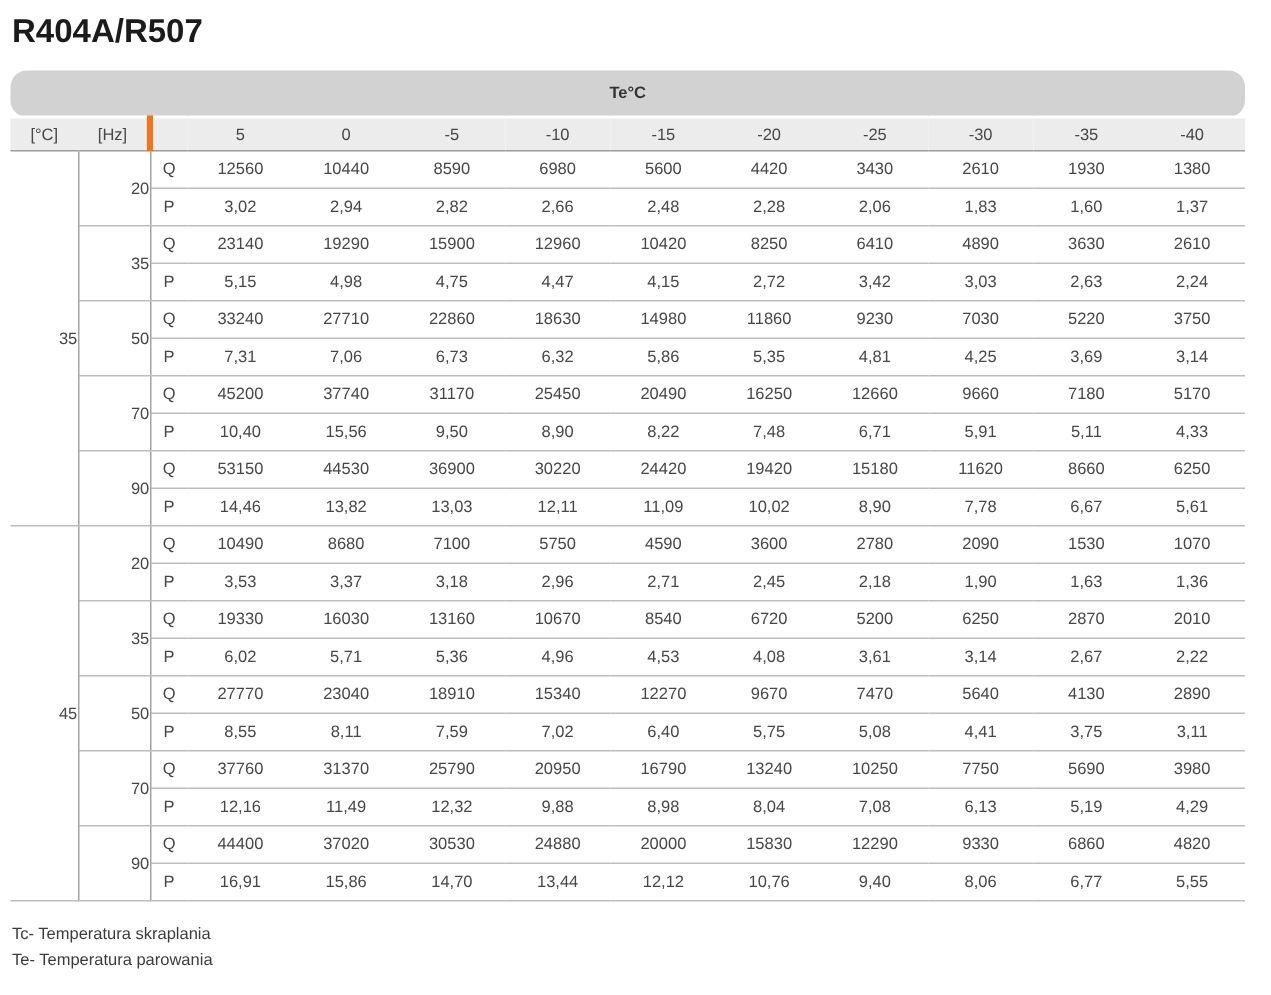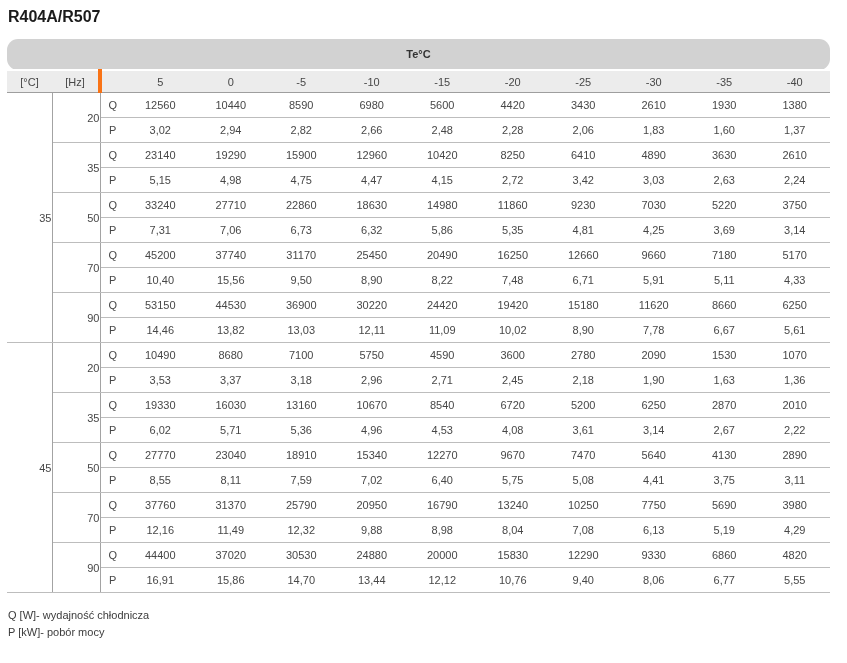--- a/index.html
+++ b/index.html
@@ -1,18 +1,18 @@
 <!DOCTYPE html>
 <html><head>
 <meta charset="utf-8">
 <style>
   html,body{margin:0;padding:0;background:#ffffff;}
   body{width:847px;height:663px;overflow:hidden;font-family:"Liberation Sans",sans-serif;color:#474747;}
   .wrap{padding:6px 0 0 7px;}
-  h1{font-family:"Liberation Sans",sans-serif;font-size:16px;font-weight:700;color:#1b1b1b;margin:2px 0 13px 1px;}
+  h1{font-family:"Liberation Sans",sans-serif;font-size:22px;font-weight:700;color:#1b1b1b;margin:2px 0 13px 1px;}
   table{border-collapse:collapse;table-layout:fixed;width:823px;}
   col.c-tc{width:45px}
   col.c-hz{width:48px}
   col.c-qp{width:25px}
   thead th{padding:0;font-weight:400;text-align:center;}
   tr.band1 th{background:#d2d2d2;height:30px;font-size:11px;font-weight:700;color:#333333;border-bottom:2px solid #ffffff;border-radius:11px;}
   tr.band2 th{background:#ececec;height:21px;font-size:11px;color:#474747;border-bottom:1px solid #9e9e9e;}
   th.h-hz{border-right:4px solid #f97316;}
   tbody td{height:24px;padding:0;text-align:center;font-size:11px;color:#474747;background:#ffffff;border-bottom:1px solid #bdbdbd;}
   td.tc,td.hz{border-right:1px solid #a3a3a3;text-align:right;}
@@ -332,18 +332,18 @@
           <td class="val">10,76</td>
           <td class="val">9,40</td>
           <td class="val">8,06</td>
           <td class="val">6,77</td>
           <td class="val">5,55</td>
         </tr>
       </tbody>
   </table>
 
   <div class="footer">
-    <div class="fcol">
-      <div>Q [W]- wydajność chłodnicza</div>
-      <div>P [kW]- pobór mocy</div>
+    <div class="fcol left">
+      <div>Tc- Temperatura skraplania</div>
+      <div>Te- Temperatura parowania</div>
     </div>
   </div>
 </div>
 
 </body></html>

